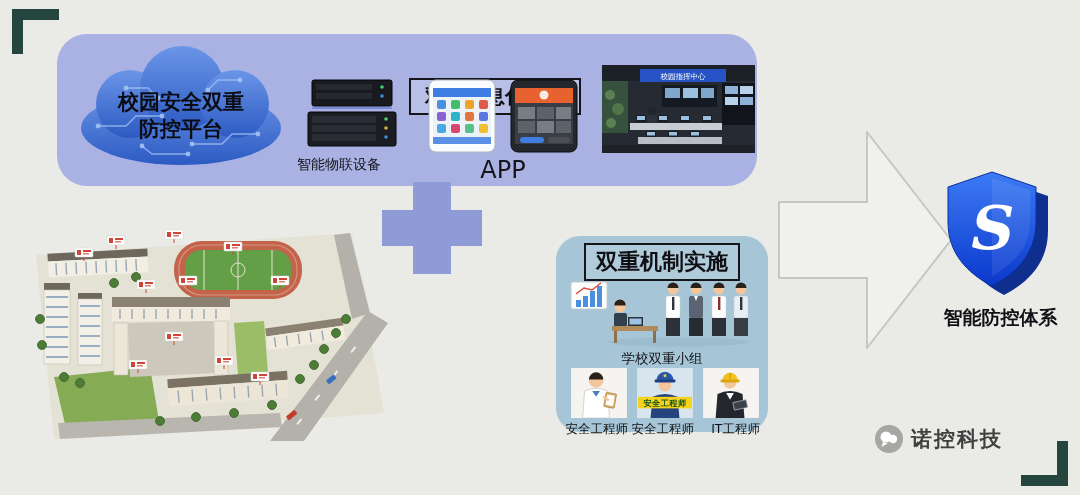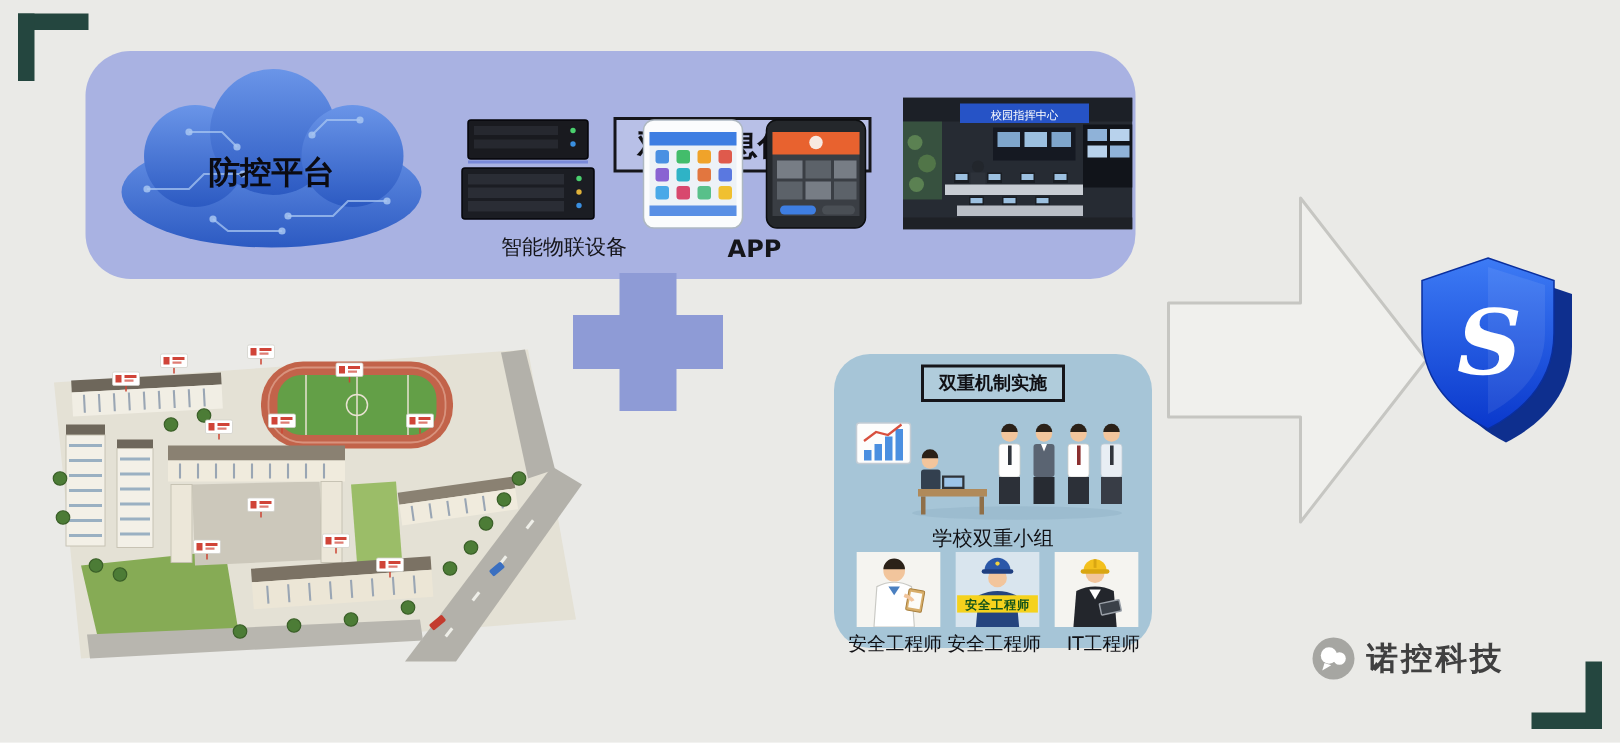--- a/index.html
+++ b/index.html
@@ -36,42 +36,42 @@
   .info-title {
     position: absolute; left: 352px; top: 44px;
     border: 2px solid #15151a; padding: 3px 14px;
     font-size: 20px; font-weight: bold; background: rgba(255,255,255,0.18);
     white-space: nowrap;
   }
   .iot-img { position: absolute; left: 302px; top: 78px; width: 98px;  height: 72px; }
   .app-img { position: absolute; left: 428px; top: 79px; width: 150px; height: 74px; }
   .cc-img  { position: absolute; left: 602px; top: 65px; width: 153px; height: 88px; }
   .caption { position: absolute; font-size: 14px; text-align: center; color: #15151a; }
-  .cap-iot { left: 292px; top: 156px; width: 126px; text-align: right; }
-  .cap-app { left: 428px; top: 156px; width: 150px; font-size: 16px; font-weight: bold; }
+  .cap-iot { left: 276px; top: 156px; width: 126px; }
+  .cap-app { left: 428px; top: 156px; width: 150px; font-size: 24px; }
   .cap-cc  { left: 586px; top: 158px; width: 185px; }
 
   
   .plus { position: absolute; left: 382px; top: 182px; width: 100px; height: 92px; }
   .plus .pv { position: absolute; left: 31px; top: 0;  width: 38px;  height: 92px; background: #8e9bd6; }
   .plus .ph { position: absolute; left: 0;  top: 28px; width: 100px; height: 36px; background: #8e9bd6; }
 
   
   .campus { position: absolute; left: 28px; top: 226px; width: 362px; height: 218px; }
 
   
   .panel-right {
     position: absolute; left: 556px; top: 236px;
     width: 212px; height: 196px;
     background: #a6c5d7; border-radius: 24px;
   }
   .mech-title {
     position: absolute; left: 50%; transform: translateX(-50%); top: 7px;
     border: 2px solid #15151a; padding: 2px 10px;
-    font-size: 12px; font-weight: bold; white-space: nowrap;
+    font-size: 22px; font-weight: bold; white-space: nowrap;
     background: rgba(255,255,255,0.12);
   }
   .team-img  { position: absolute; left: 12px; top: 38px; width: 188px; height: 76px; }
   .team-label{ position: absolute; top: 114px; width: 100%; text-align: center; font-size: 13.5px; }
   .roles { position: absolute; left: 8px; top: 132px; width: 196px; display: flex; justify-content: space-between; }
   .role  { width: 64px; display: flex; flex-direction: column; align-items: flex-end; }
   .role svg { width: 58px; height: 50px; display: block; }
   .role-label { margin-top: 3px; font-size: 12.5px; white-space: nowrap; }
 
   
@@ -138,20 +138,21 @@
           <circle cx="188" cy="88" r="2.4"></circle>
         <circle cx="72" cy="100" r="2.4"></circle>
           <circle cx="118" cy="108" r="2.4"></circle>
         <circle cx="138" cy="44" r="2.4"></circle>
           <circle cx="170" cy="34" r="2.4"></circle>
         <circle cx="56" cy="42" r="2.4"></circle>
           <circle cx="88" cy="52" r="2.4"></circle>
       </g>
     </svg>
     <div class="cloud-text">
+      <div>校园安全双重</div>
       <div>防控平台</div>
     </div>
   </div>
 
   <svg class="iot-img" viewBox="0 0 98 72">
     <rect x="10" y="2" width="80" height="26" rx="2" fill="#191a1f" stroke="#05050a"></rect>
     <rect x="14" y="6" width="56" height="6" fill="#26282f"></rect>
     <rect x="14" y="15" width="56" height="6" fill="#26282f"></rect>
     <circle cx="80" cy="9" r="1.8" fill="#4ad06e"></circle>
     <circle cx="80" cy="18" r="1.8" fill="#3a8fe0"></circle>
@@ -522,20 +523,21 @@
         <stop offset="0" stop-color="#3d7bf5"></stop>
         <stop offset="1" stop-color="#0a38cc"></stop>
       </linearGradient>
     </defs>
     <path d="M46 2 L90 17 V52 C90 83 71 103 46 116 C21 103 2 83 2 52 V17 Z" transform="translate(12,9)" fill="#0e2f8e"></path>
     <path d="M46 2 L90 17 V52 C90 83 71 103 46 116 C21 103 2 83 2 52 V17 Z" fill="url(#gs)" stroke="#0a2f9e" stroke-width="1"></path>
     <path d="M46 8 L84 20 V52 C84 76 70 93 46 106 Z" fill="#ffffff" opacity="0.08"></path>
     <text x="47" y="79" font-size="60" font-weight="bold" font-style="italic" fill="#ffffff" text-anchor="middle" font-family="DejaVu Serif, serif">S</text>
   </svg>
   <div class="result-text">
+    <div>智能防控体系</div>
   </div>
 
   <div class="watermark">
     <svg class="wm-icon" viewBox="0 0 30 30">
       <circle cx="15" cy="15" r="14" fill="#a6a6a2"></circle>
       <circle cx="12" cy="13" r="5.5" fill="#ffffff"></circle>
       <circle cx="19" cy="15" r="4.2" fill="#ffffff"></circle>
       <path d="M9 18 L7.5 23 L13.5 19.5 Z" fill="#ffffff"></path>
     </svg>
     <span>诺控科技</span>

